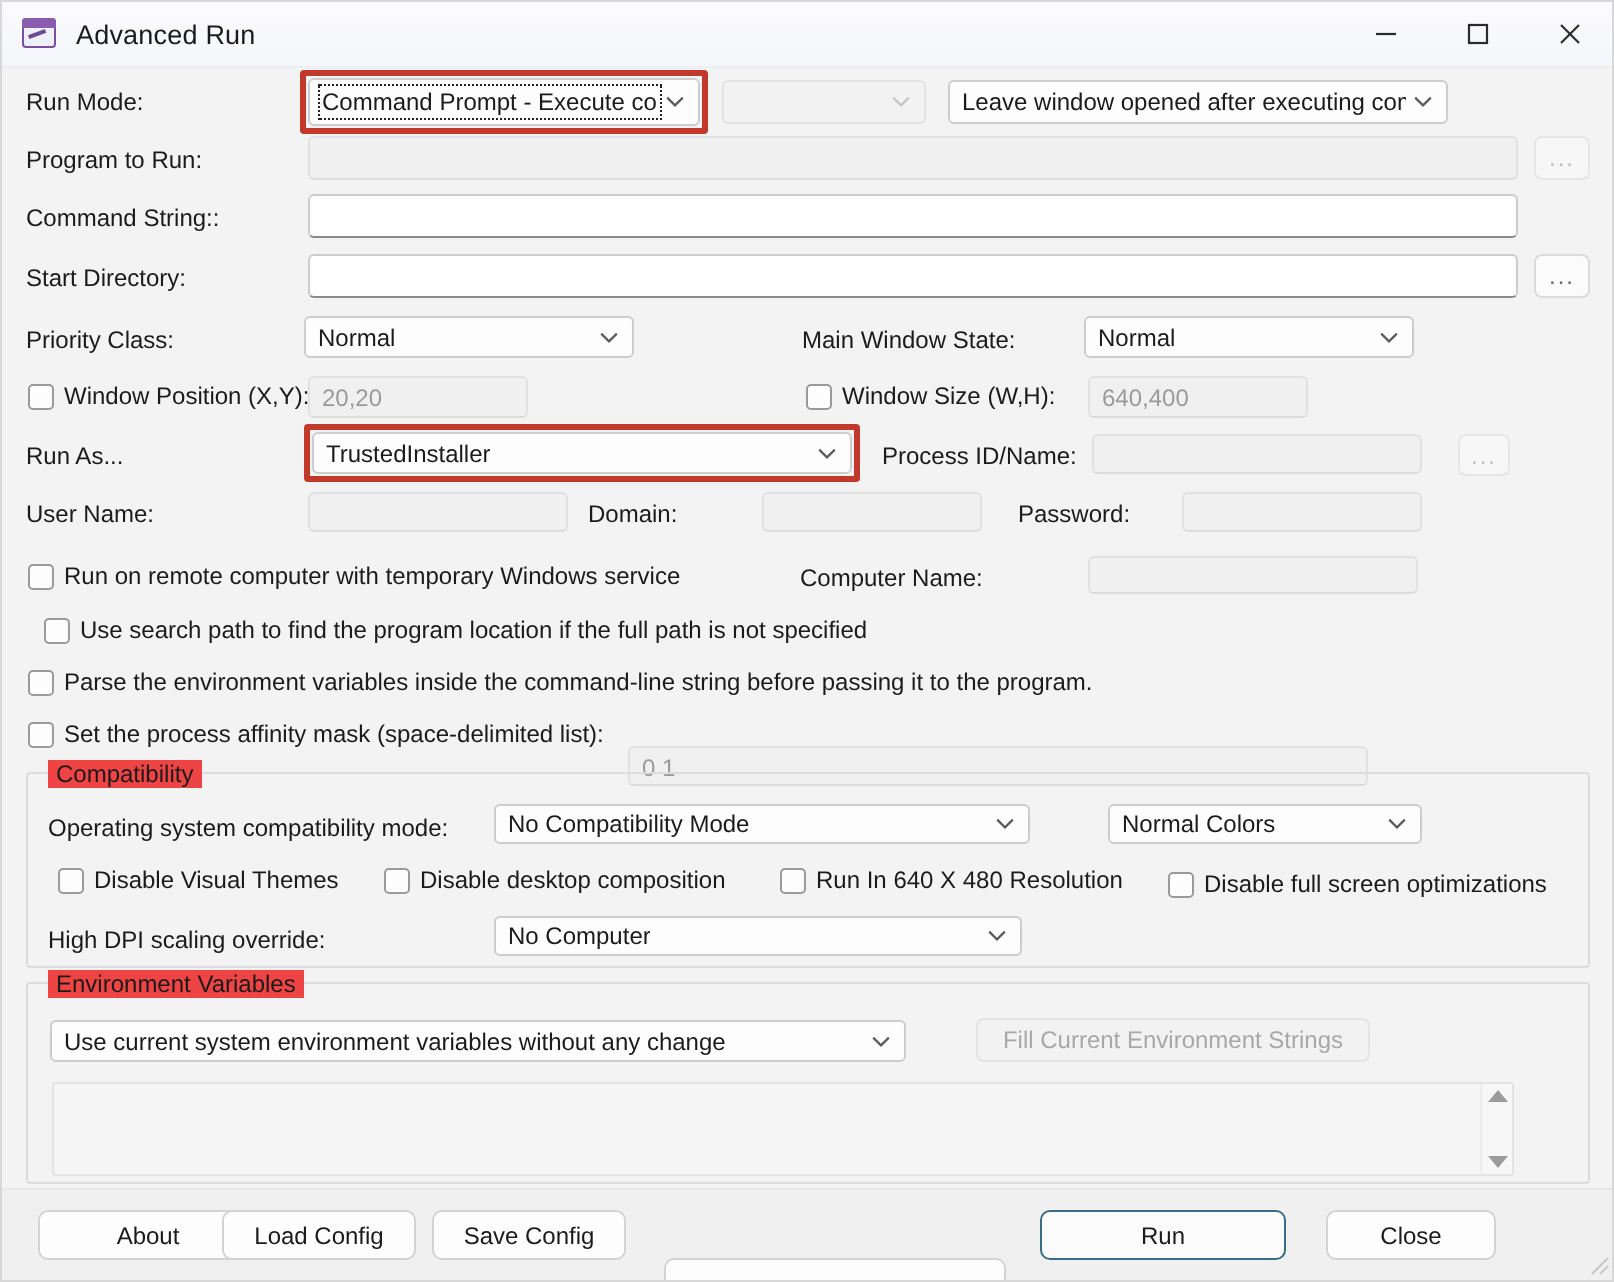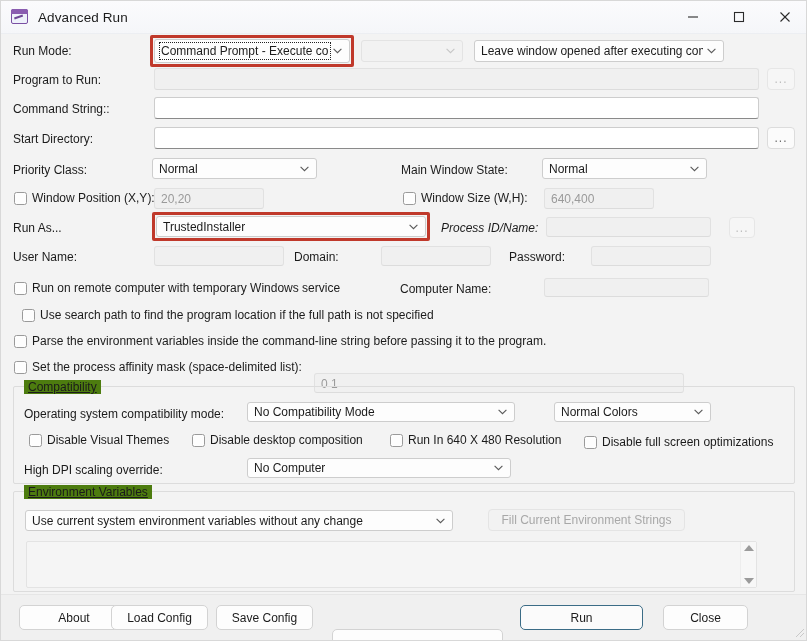--- a/index.html
+++ b/index.html
@@ -183,25 +183,24 @@
   
   .group {
     position: absolute;
     box-sizing: border-box;
     border: 1px solid #dcdcdc;
     border-radius: 2px;
   }
   .group > .cap {
     position: absolute;
     top: -7px; left: 10px;
-    background: #4d7c0f;
+    background: #ef4444;
     padding: 0 4px;
     font-size: 12px;
     color: #1b1b1b;
-    text-decoration: underline;
   }
 
   
   .redbox {
     position: absolute;
     box-sizing: border-box;
     border: 3px solid #c0392b;
     border-radius: 2px;
     pointer-events: none;
   }
@@ -389,21 +388,21 @@
   <div class="combo" style="left:155px; top:215px; width:270px; height:21px;">
     <span class="val">TrustedInstaller</span>
     <span class="caret">
       <svg width="9" height="6" viewBox="0 0 9 6">
           <path d="M0.6 0.8 L4.5 4.7 L8.4 0.8" fill="none" stroke="#5a5a5a" stroke-width="1.1"></path>
         </svg>
     </span>
   </div>
   <div class="redbox" style="left:151px; top:211px; width:278px; height:29px;"></div>
 
-  <div class="lbl" style="left:440px; top:220px;font-style:italic;">Process ID/Name:</div>
+  <div class="lbl" style="left:440px; top:220px;">Process ID/Name:</div>
   <div class="txt disabled" style="left:545px; top:216px; width:165px; height:20px;"></div>
   <div class="dots-btn disabled" style="left:728px; top:216px; width:26px; height:21px;">...</div>
 
   <div class="lbl" style="left:12px; top:249px;">User Name:</div>
   <div class="txt disabled" style="left:153px; top:245px; width:130px; height:20px;"></div>
 
   <div class="lbl" style="left:293px; top:249px;">Domain:</div>
   <div class="txt disabled" style="left:380px; top:245px; width:110px; height:20px;"></div>
 
   <div class="lbl" style="left:508px; top:249px;">Password:</div>

